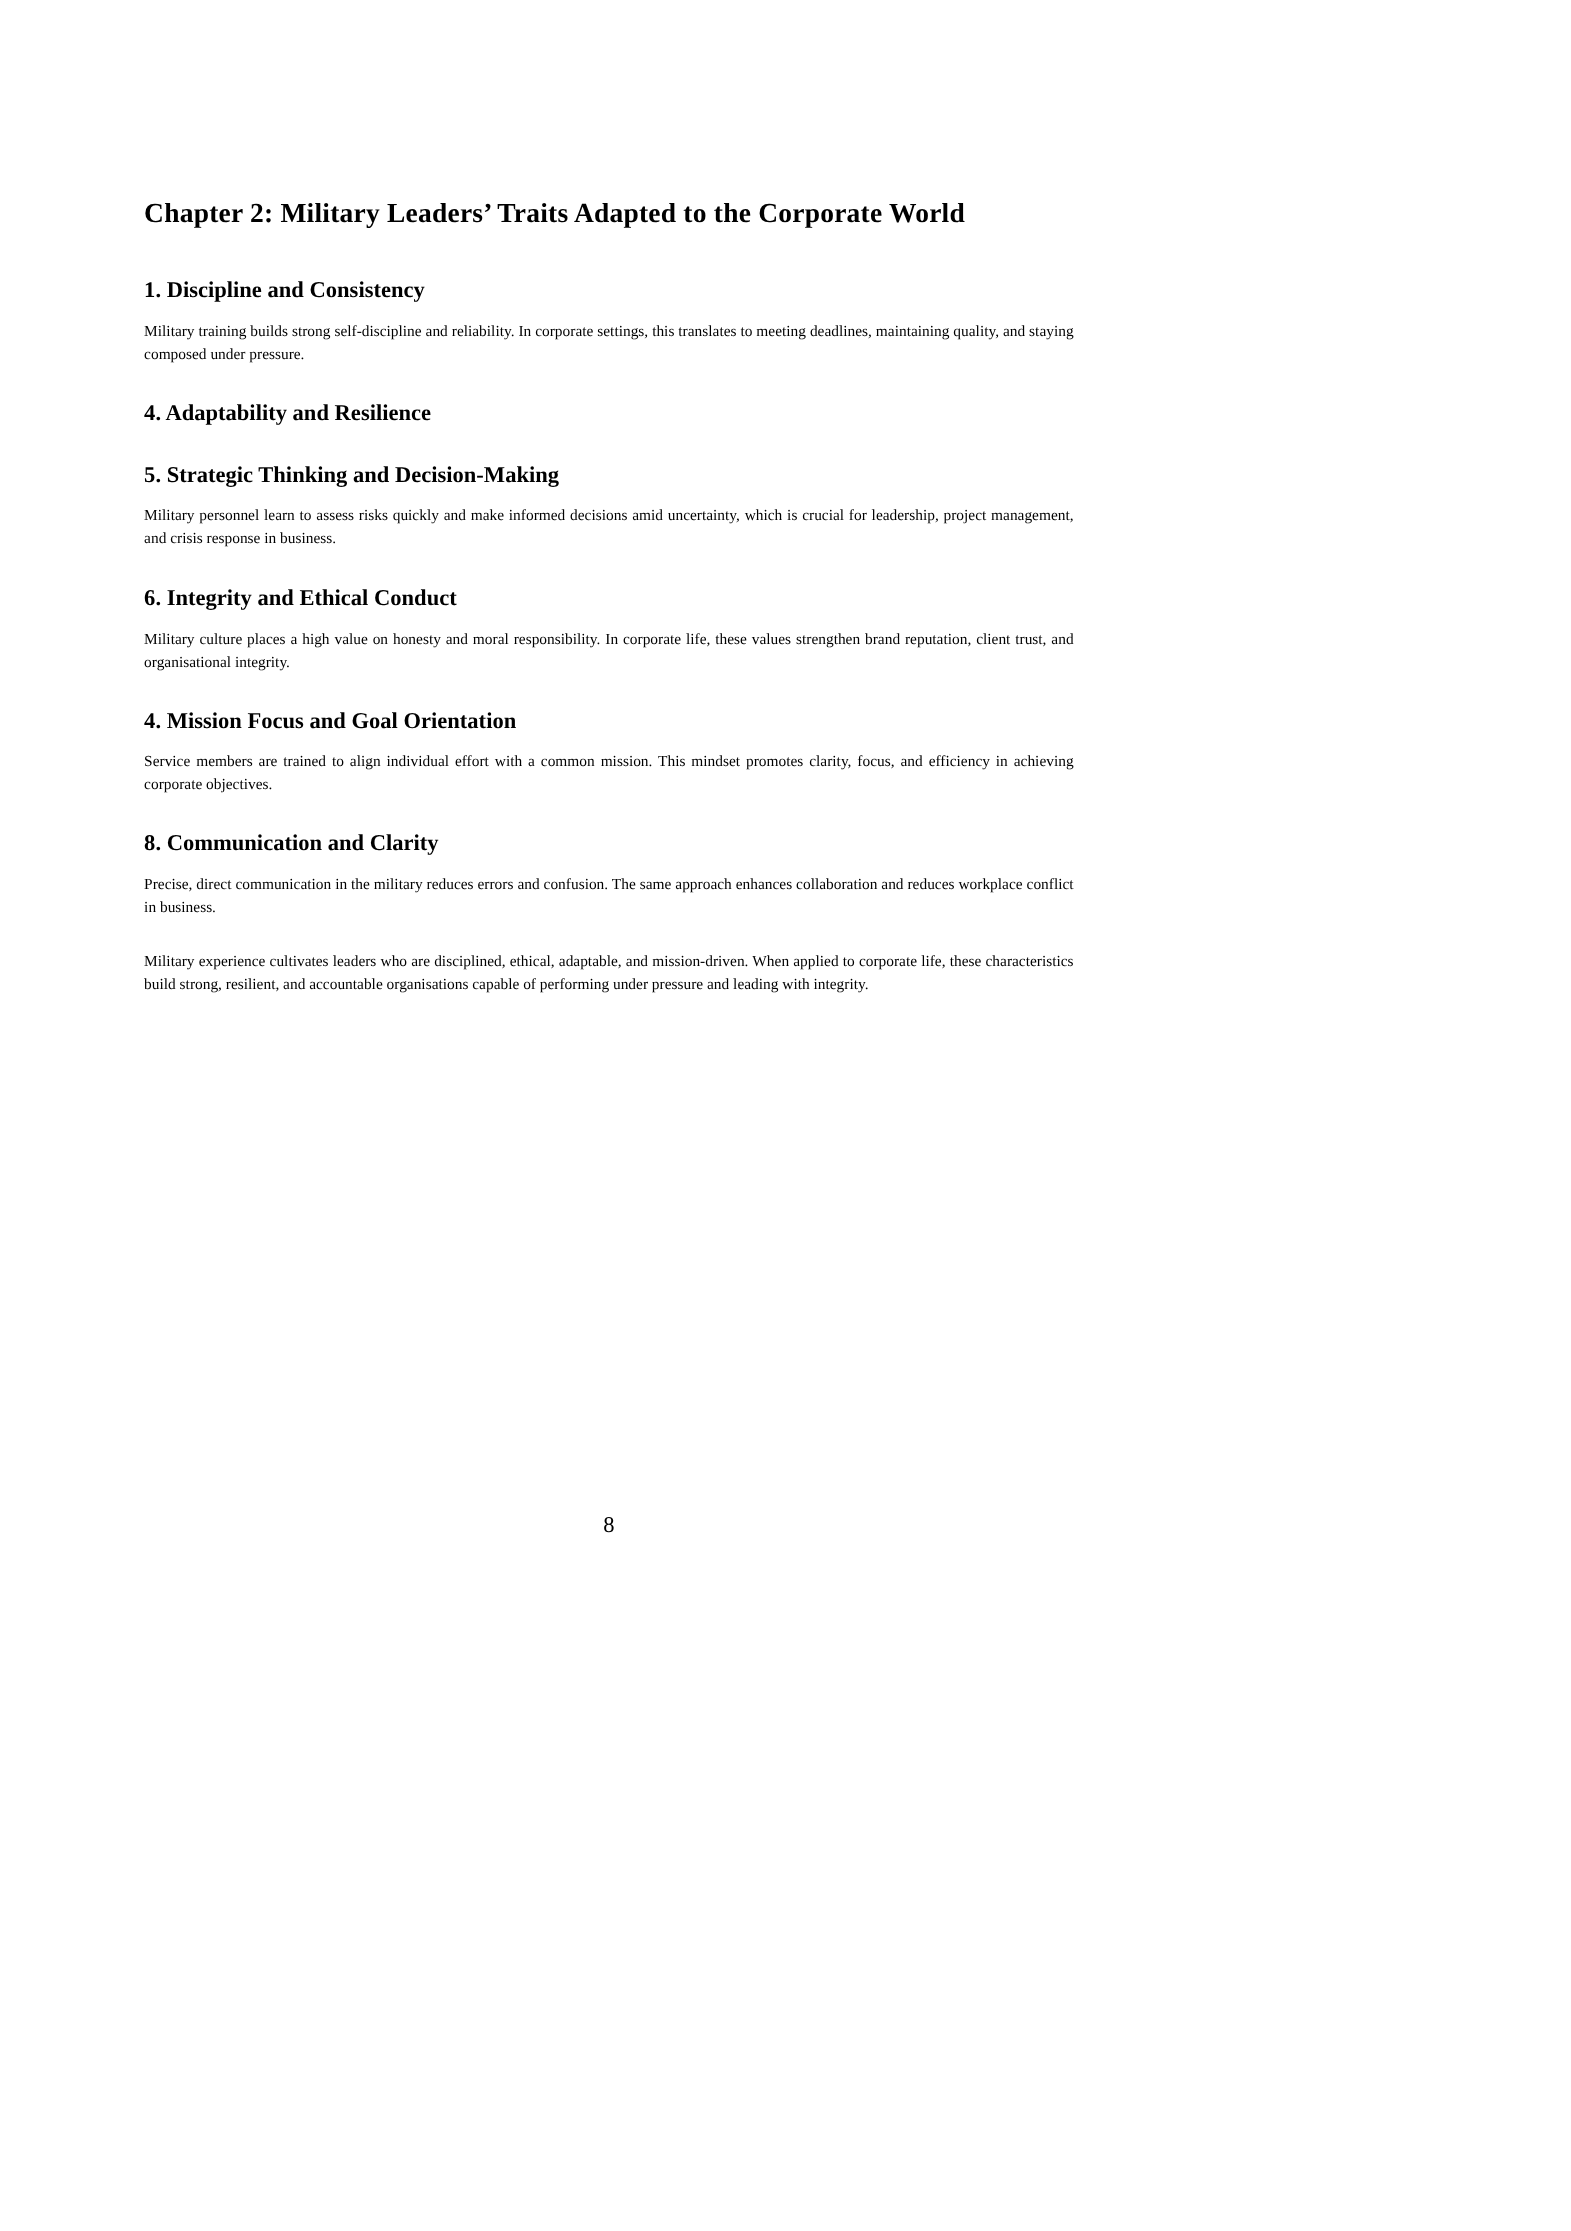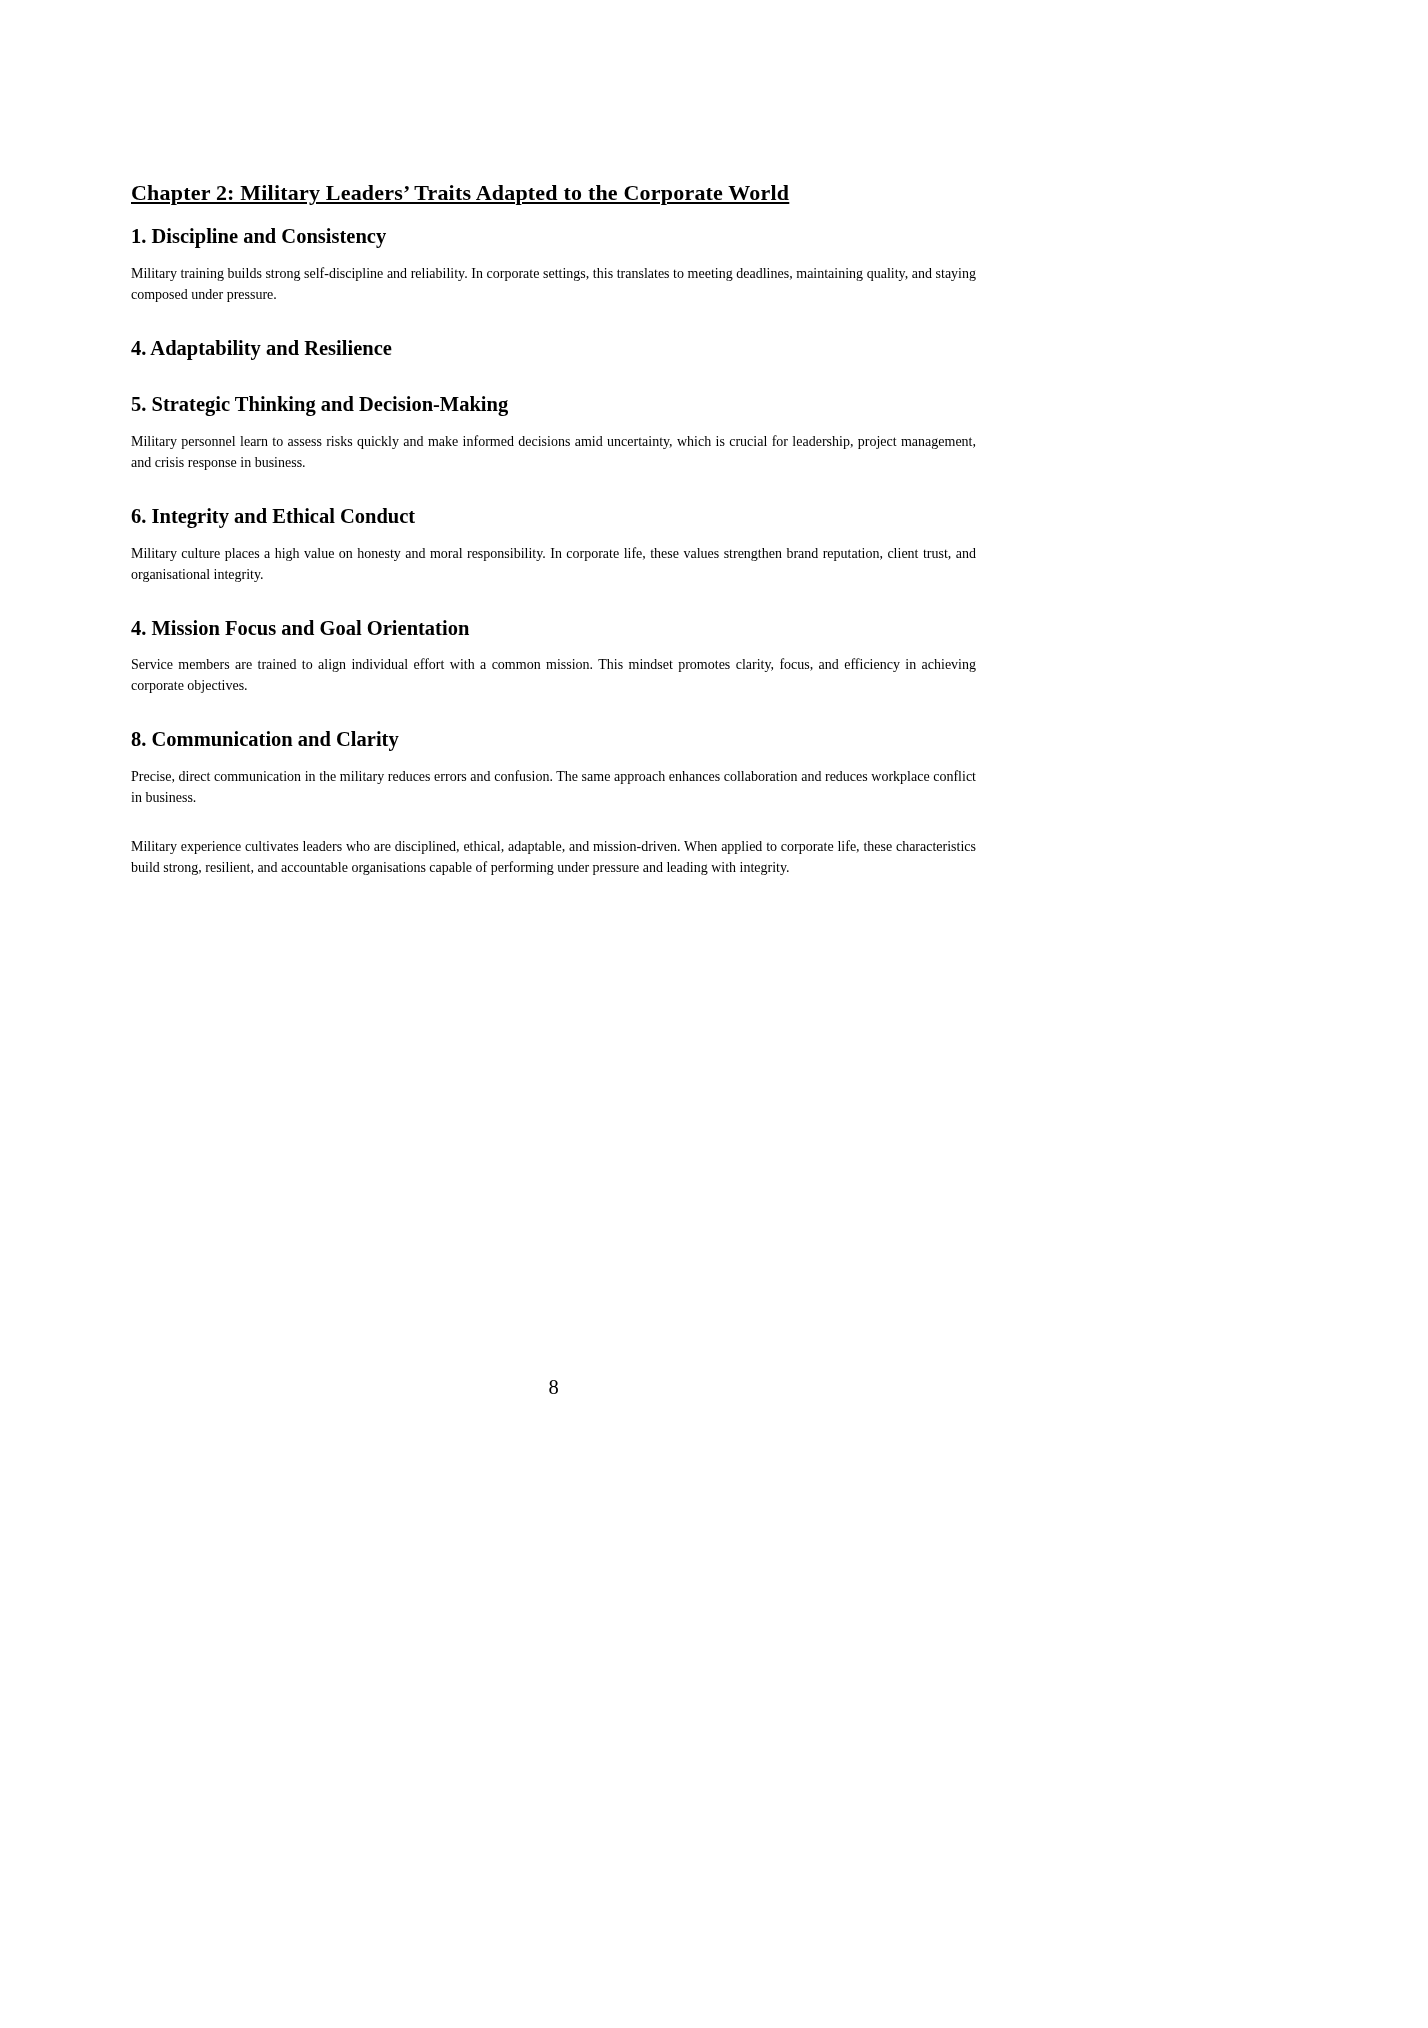--- a/index.html
+++ b/index.html
@@ -16,35 +16,34 @@
     overflow: hidden;
   }
   .content-column {
     position: absolute;
     left: 131px;
     top: 0;
     width: 845px;
   }
   .doc-title {
     margin: 178px 0 0 0;
-    font-size: 22px;
+    font-size: 25px;
     font-weight: bold;
     line-height: 1.32;
     text-align: justify;
     letter-spacing: 0.2px;
-    text-decoration: underline;
   }
   .section-heading {
     font-size: 20.5px;
     font-weight: bold;
     margin: 30px 0 0 0;
     line-height: 1.3;
   }
   .doc-title + .section .section-heading {
-    margin-top: 16px;
+    margin-top: 40px;
   }
   .section-body {
     font-size: 14px;
     line-height: 1.5;
     margin: 13px 0 0 0;
     text-align: justify;
   }
   .closing-paragraph {
     font-size: 14px;
     line-height: 1.5;

